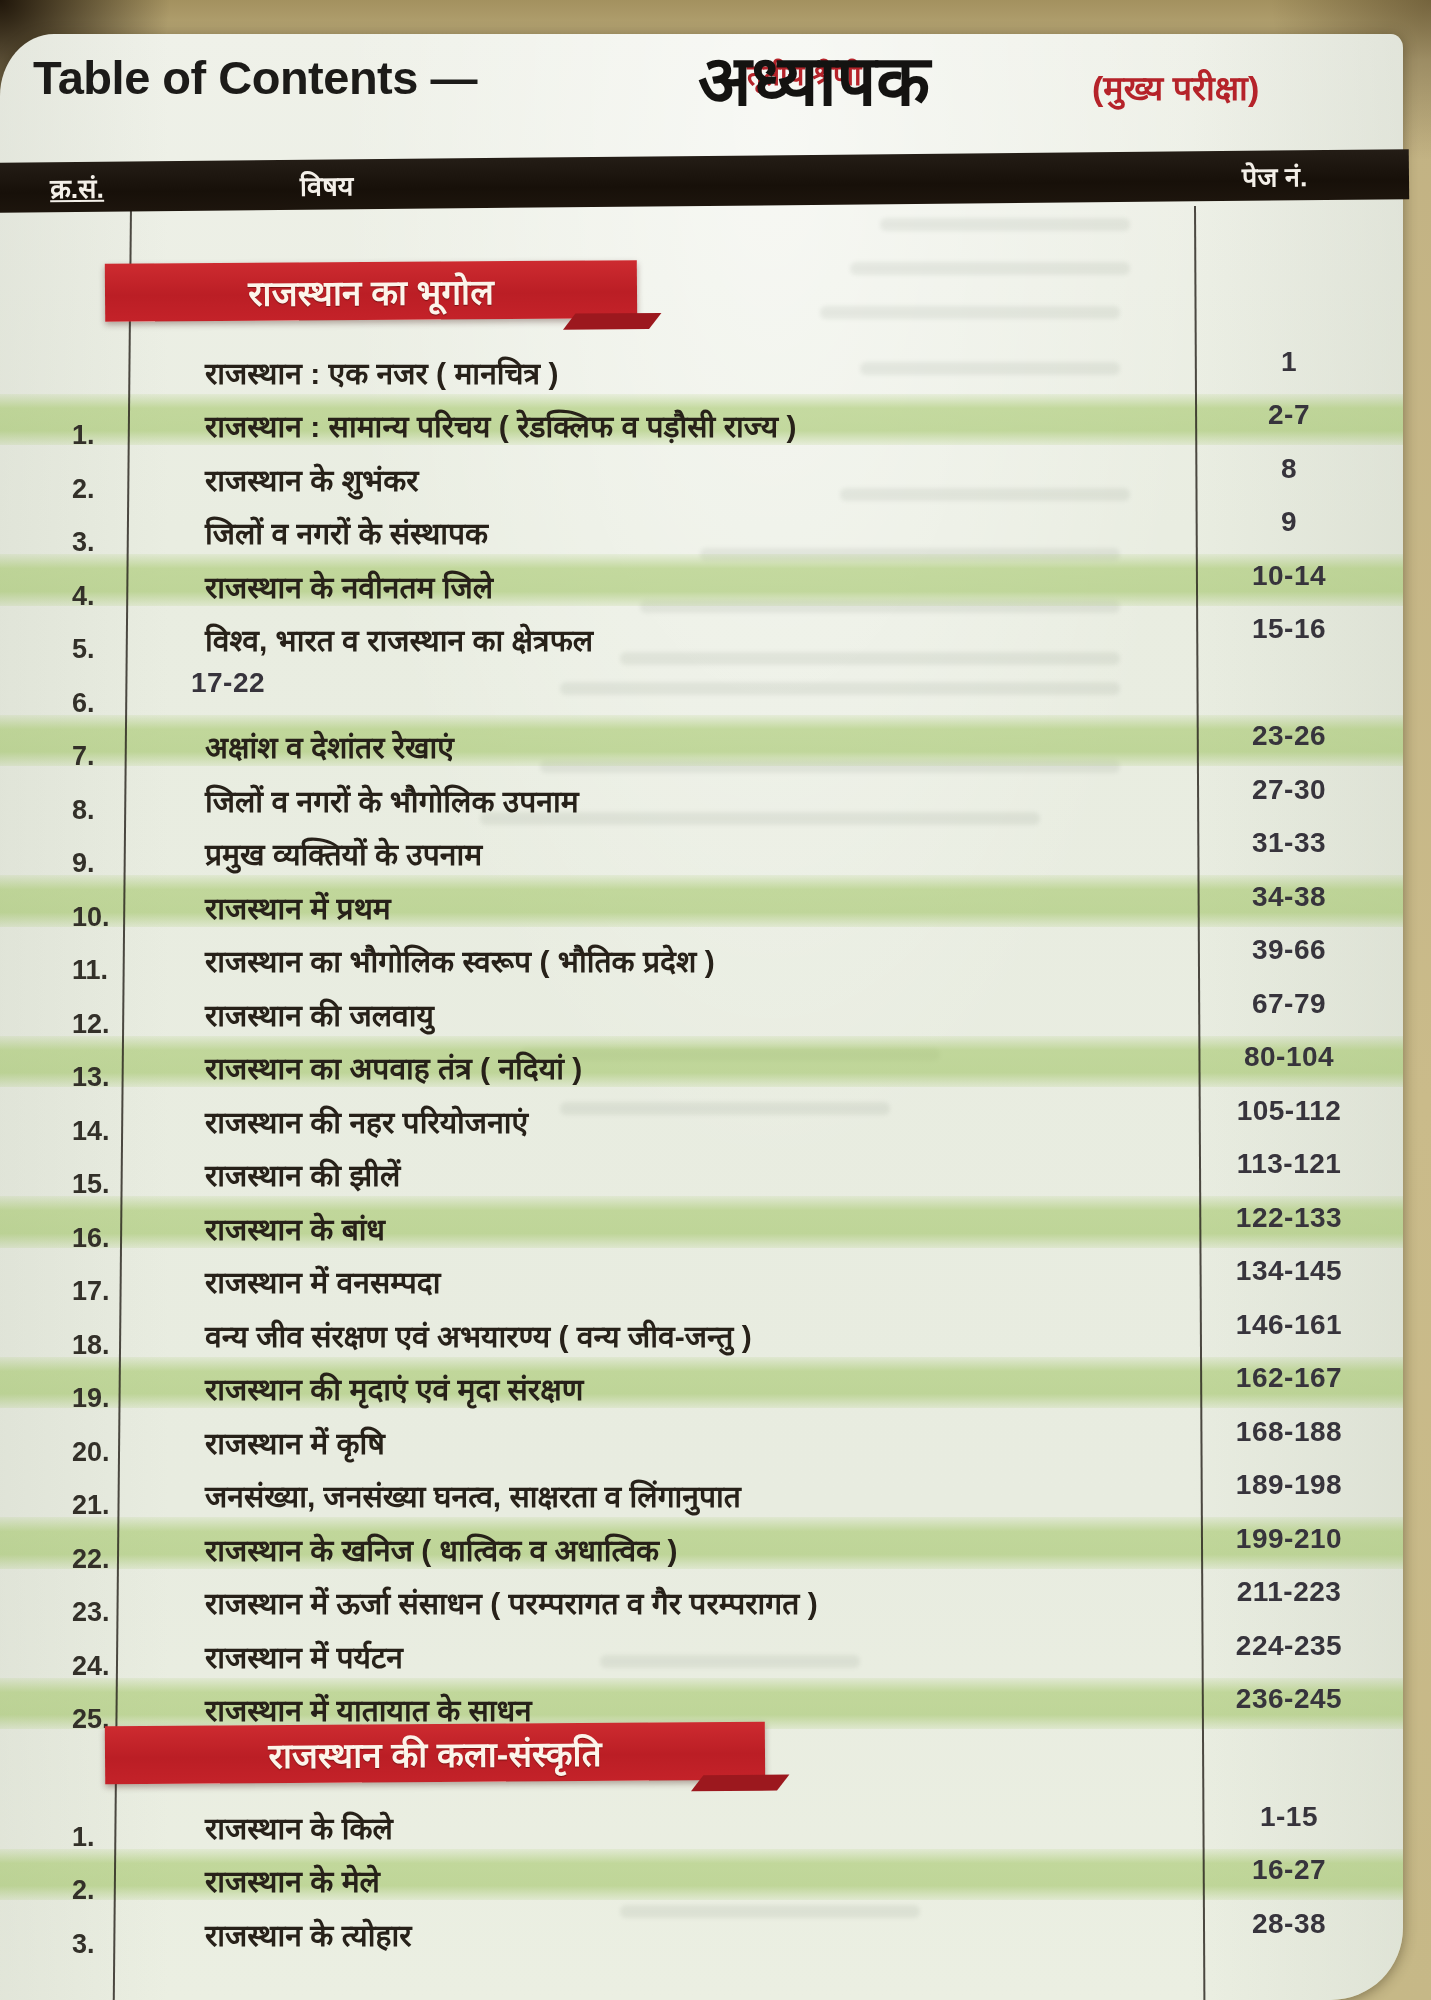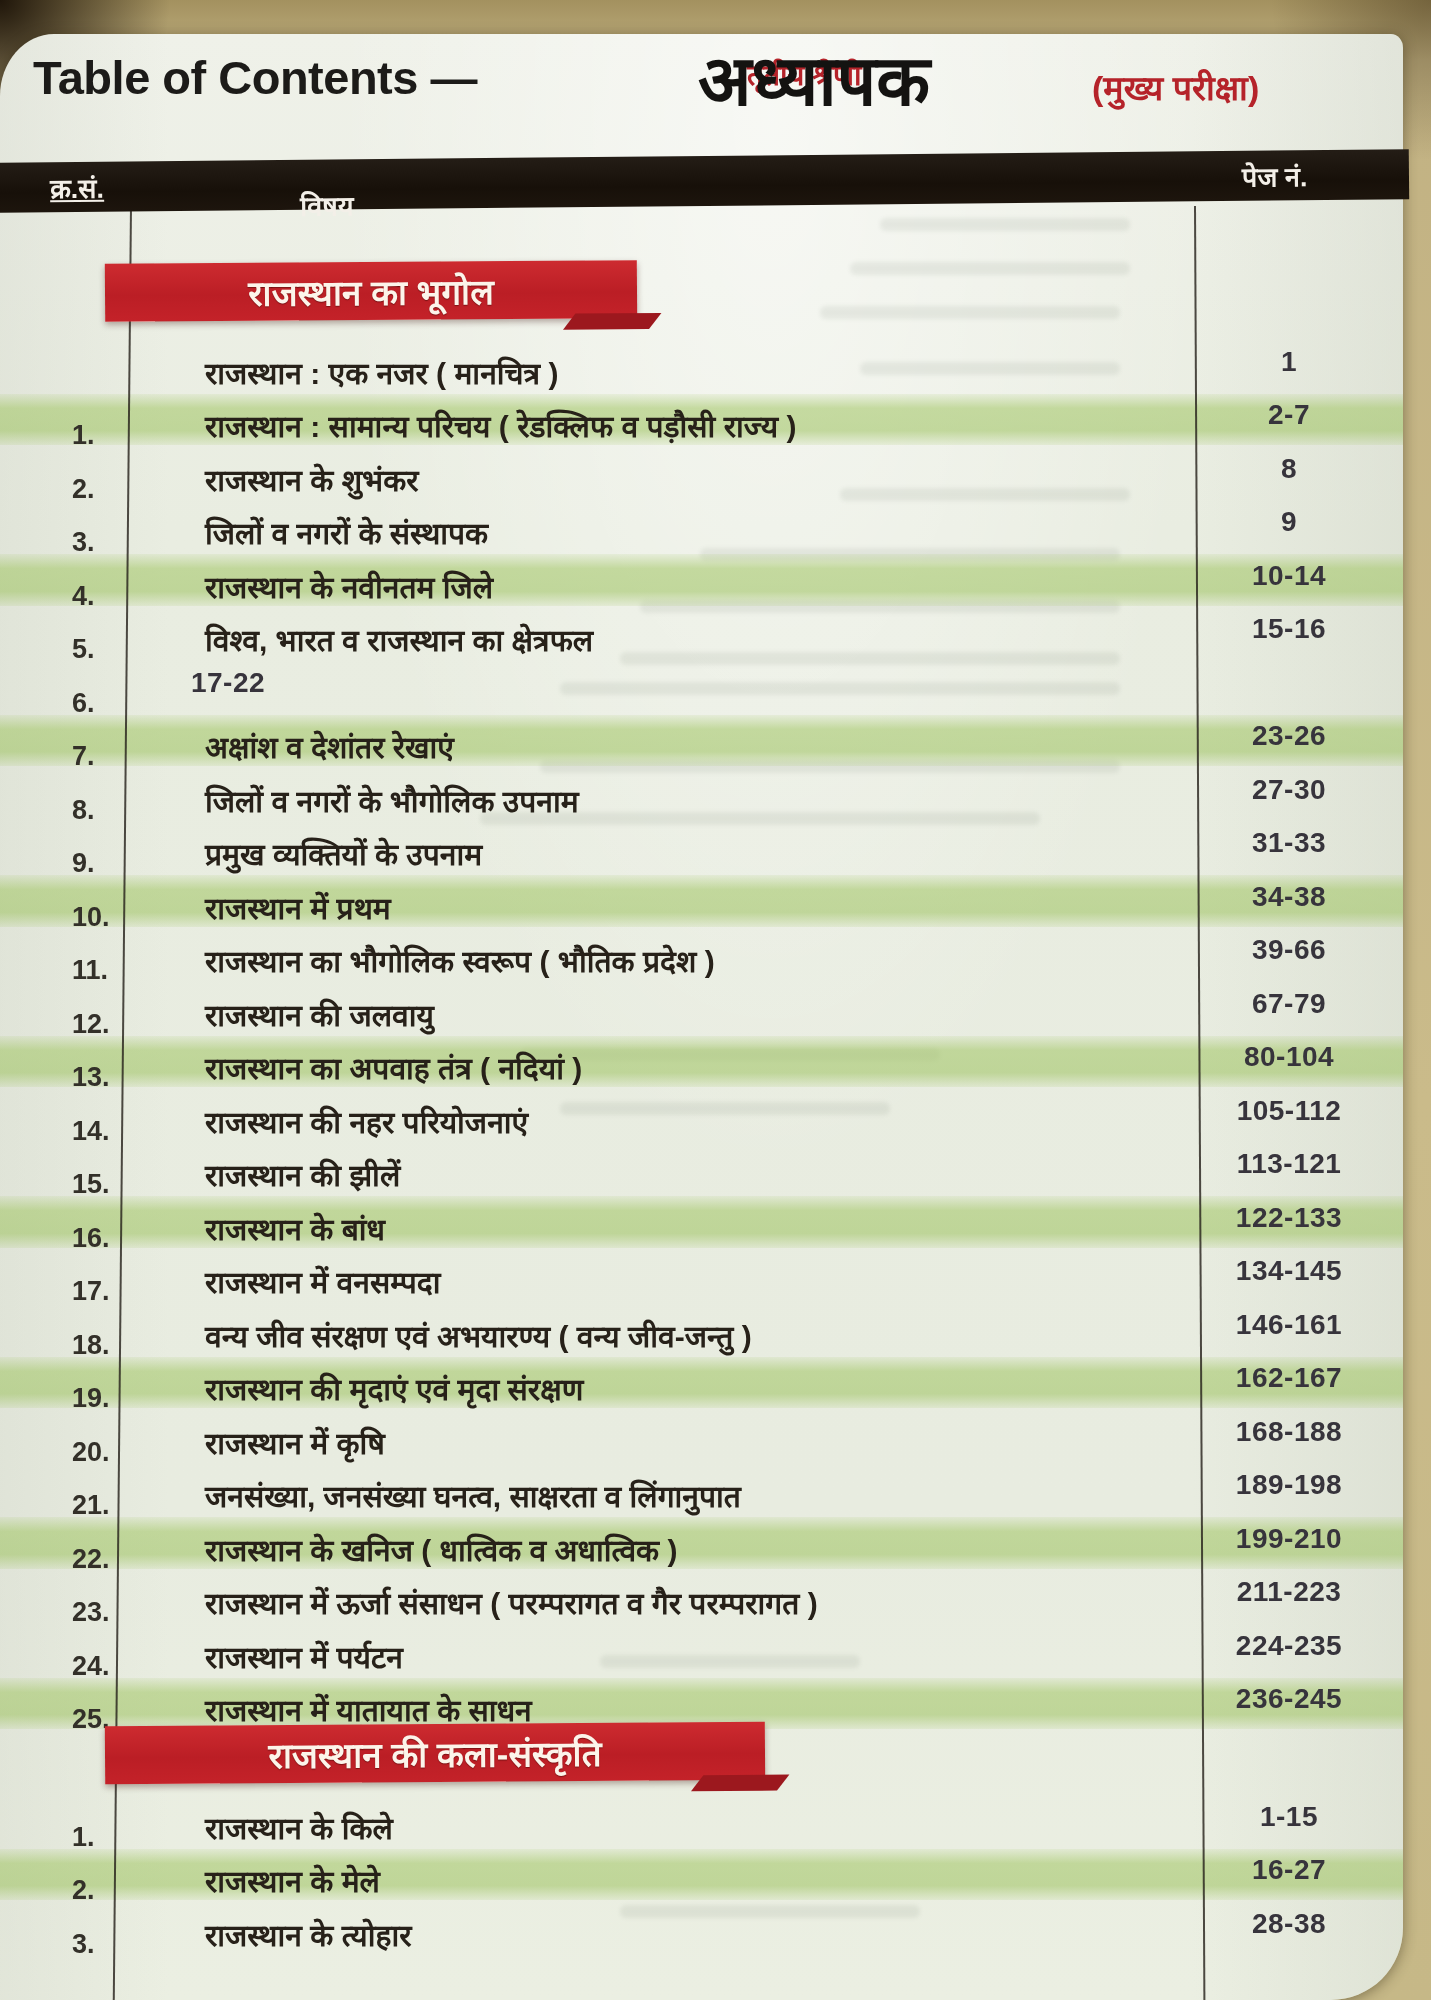--- a/index.html
+++ b/index.html
@@ -27,21 +27,21 @@
   .hi-main{position:absolute;left:698px;top:30px;font-size:70px;font-weight:700;color:#141311;z-index:5;}
   .hi-sub{position:absolute;left:1092px;top:64px;font-size:34px;font-weight:700;color:#b5232a;z-index:5;}
   
   .colbar{
     position:absolute;left:-6px;top:156px;width:1415px;height:50px;
     background:linear-gradient(180deg,#241d16 0%, #171009 60%, #1d150d 100%);
     transform:rotate(-0.55deg);z-index:4;display:block;
   }
   .colbar .col-label{position:absolute;top:0;height:50px;display:flex;align-items:center;color:#f3efe8;font-size:27px;font-weight:700;}
   .col-serial{left:56px;text-decoration:underline;}
-  .col-subject{left:306px;margin-top:20px;}
+  .col-subject{left:306px;}
   .col-page{left:1248px;text-align:center;}
   
   .vline{position:absolute;width:2px;background:rgba(35,30,24,0.8);z-index:3;}
   .vline.left{left:130px;top:206px;height:1794px;transform-origin:top center;transform:rotate(0.55deg);}
   .vline.right{left:1194px;top:206px;height:1794px;transform-origin:top center;transform:rotate(-0.3deg);}
   
   .banner{
     position:absolute;left:105px;height:58px;z-index:4;
     background:linear-gradient(180deg,#cd2b30 0%, #bb1e25 55%, #c42229 100%);
     display:flex;align-items:center;justify-content:center;

